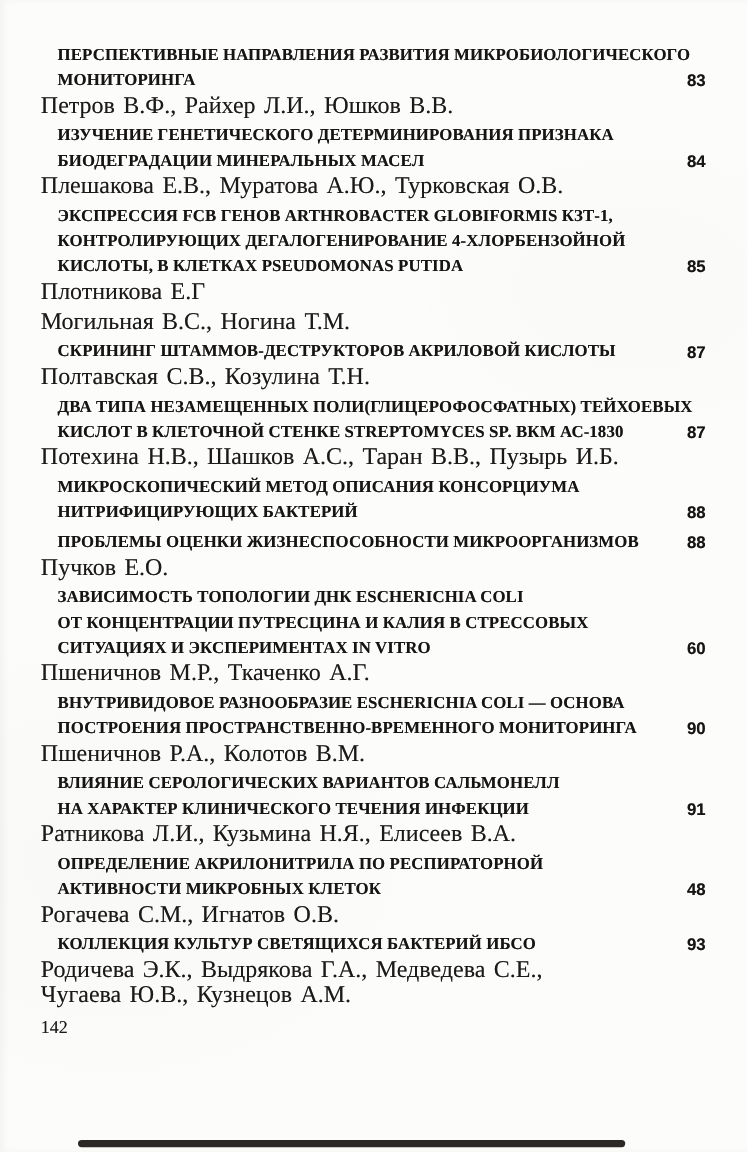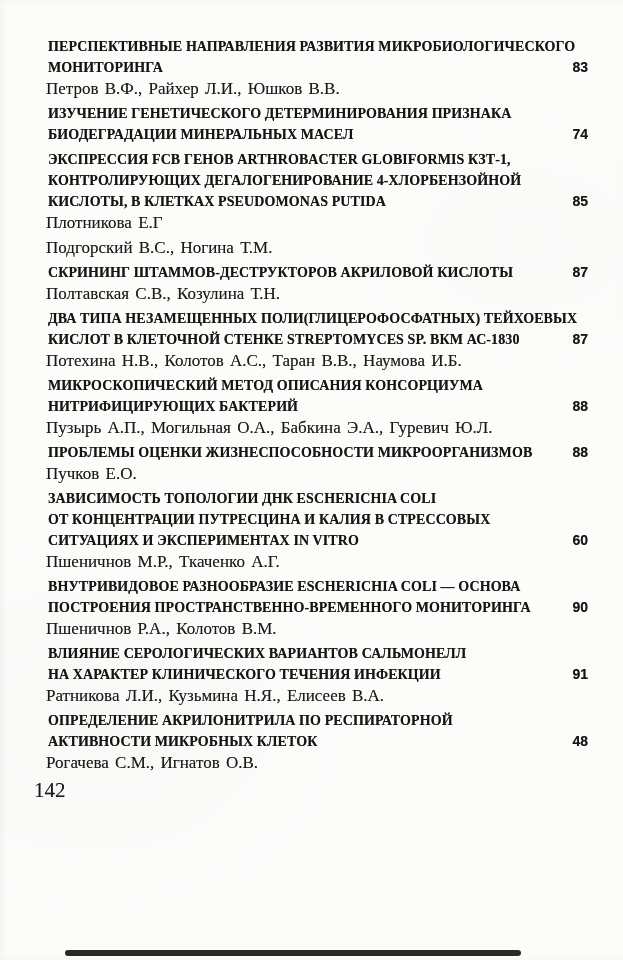--- a/index.html
+++ b/index.html
@@ -39,32 +39,31 @@
     bottom: 0;
     font-family: "Liberation Sans", sans-serif;
     font-weight: bold;
     font-size: 14px;
     line-height: 21px;
     color: #171513;
     text-shadow: 0 0 0.5px rgba(20,20,20,0.55);
   }
   .authors {
     font-family: "Liberation Serif", "DejaVu Serif", serif;
-    font-size: 17px;
+    font-size: 20px;
     line-height: 21px;
     word-spacing: 2px;
     color: #1c1a18;
     white-space: nowrap;
     text-shadow: 0 0 0.4px rgba(25,25,25,0.45);
-    margin-left: 12px;
   }
   .footer-page-number {
     margin-top: 7px;
     font-family: "Liberation Serif", "DejaVu Serif", serif;
-    font-size: 21px;
+    font-size: 15px;
     line-height: 20px;
     color: #1c1a18;
     text-shadow: 0 0 0.4px rgba(25,25,25,0.45);
   }
   .scan-bar {
     position: absolute;
     left: 65px;
     top: 950px;
     width: 456px;
     height: 6px;
@@ -83,58 +82,58 @@
     <div class="title-row">
       <div class="title">ПЕРСПЕКТИВНЫЕ НАПРАВЛЕНИЯ РАЗВИТИЯ МИКРОБИОЛОГИЧЕСКОГО<br>МОНИТОРИНГА</div>
       <span class="pagenum">83</span>
     </div>
     <div class="authors">Петров В.Ф., Райхер Л.И., Юшков В.В.</div>
   </div>
 
   <div class="entry">
     <div class="title-row">
       <div class="title">ИЗУЧЕНИЕ ГЕНЕТИЧЕСКОГО ДЕТЕРМИНИРОВАНИЯ ПРИЗНАКА<br>БИОДЕГРАДАЦИИ МИНЕРАЛЬНЫХ МАСЕЛ</div>
-      <span class="pagenum">74</span>
+      <span class="pagenum">84</span>
     </div>
+    <div class="authors">Плешакова Е.В., Муратова А.Ю., Турковская О.В.</div>
   </div>
 
   <div class="entry">
     <div class="title-row">
       <div class="title">ЭКСПРЕССИЯ FCB ГЕНОВ ARTHROBACTER GLOBIFORMIS КЗТ-1,<br>КОНТРОЛИРУЮЩИХ ДЕГАЛОГЕНИРОВАНИЕ 4-ХЛОРБЕНЗОЙНОЙ<br>КИСЛОТЫ, В КЛЕТКАХ PSEUDOMONAS PUTIDA</div>
       <span class="pagenum">85</span>
     </div>
     <div class="authors">Плотникова Е.Г</div>
   </div>
 
   <div class="entry">
-    <div class="authors">Подгорский В.С., Ногина Т.М.</div>
+    <div class="authors">Могильная В.С., Ногина Т.М.</div>
   </div>
 
   <div class="entry">
     <div class="title-row">
       <div class="title">СКРИНИНГ ШТАММОВ-ДЕСТРУКТОРОВ АКРИЛОВОЙ КИСЛОТЫ</div>
       <span class="pagenum">87</span>
     </div>
     <div class="authors">Полтавская С.В., Козулина Т.Н.</div>
   </div>
 
   <div class="entry">
     <div class="title-row">
       <div class="title">ДВА ТИПА НЕЗАМЕЩЕННЫХ ПОЛИ(ГЛИЦЕРОФОСФАТНЫХ) ТЕЙХОЕВЫХ<br>КИСЛОТ В КЛЕТОЧНОЙ СТЕНКЕ STREPTOMYCES SP. ВКМ АС-1830</div>
       <span class="pagenum">87</span>
     </div>
-    <div class="authors">Потехина Н.В., Колотов А.С., Таран В.В., Наумова И.Б.</div>
+    <div class="authors">Потехина Н.В., Шашков А.С., Таран В.В., Пузырь И.Б.</div>
   </div>
 
   <div class="entry">
     <div class="title-row">
       <div class="title">МИКРОСКОПИЧЕСКИЙ МЕТОД ОПИСАНИЯ КОНСОРЦИУМА<br>НИТРИФИЦИРУЮЩИХ БАКТЕРИЙ</div>
       <span class="pagenum">88</span>
     </div>
-    <div class="authors">Пузырь А.П., Могильная О.А., Бабкина Э.А., Гуревич Ю.Л.</div>
   </div>
 
   <div class="entry">
     <div class="title-row">
       <div class="title">ПРОБЛЕМЫ ОЦЕНКИ ЖИЗНЕСПОСОБНОСТИ МИКРООРГАНИЗМОВ</div>
       <span class="pagenum">88</span>
     </div>
     <div class="authors">Пучков Е.О.</div>
   </div>
 
@@ -163,16 +162,23 @@
   </div>
 
   <div class="entry">
     <div class="title-row">
       <div class="title">ОПРЕДЕЛЕНИЕ АКРИЛОНИТРИЛА ПО РЕСПИРАТОРНОЙ<br>АКТИВНОСТИ МИКРОБНЫХ КЛЕТОК</div>
       <span class="pagenum">48</span>
     </div>
     <div class="authors">Рогачева С.М., Игнатов О.В.</div>
   </div>
 
+  <div class="entry">
+    <div class="title-row">
+      <div class="title">КОЛЛЕКЦИЯ КУЛЬТУР СВЕТЯЩИХСЯ БАКТЕРИЙ ИБСО</div>
+      <span class="pagenum">93</span>
+    </div>
+    <div class="authors">Родичева Э.К., Выдрякова Г.А., Медведева С.Е.,<br>Чугаева Ю.В., Кузнецов А.М.</div>
+  </div>
 </div>
   <div class="footer-page-number">142</div>
   <div class="scan-bar"></div>
 </div>
 
 </body></html>

